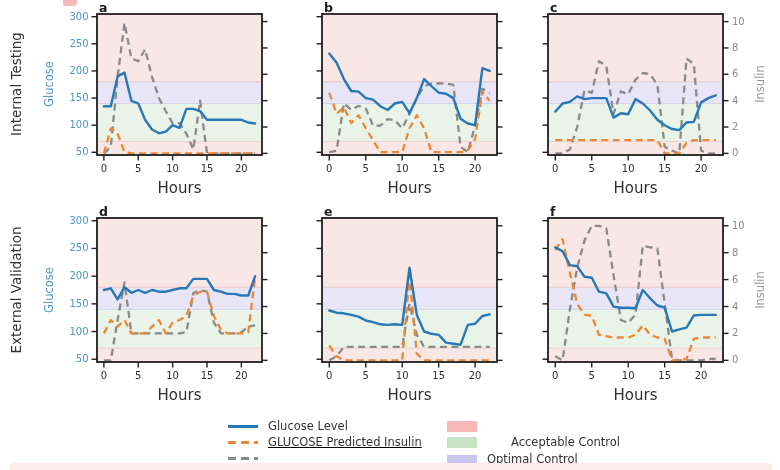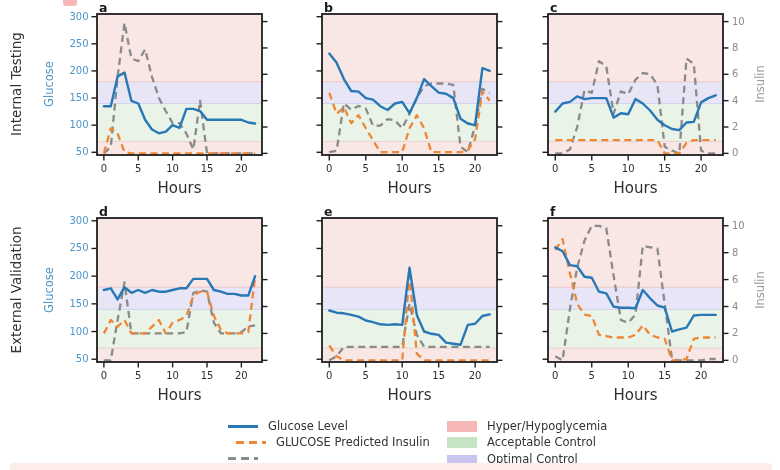--- a/index.html
+++ b/index.html
@@ -316,32 +316,31 @@
         <text x="153.125" y="161" text-anchor="middle" font-size="10px" fill="#2e2e2e">20</text>
       </svg>
     <div class="xlab">Hours</div>
   </div>
 
   <div id="legend">
     <div class="leg-row" style="left:228px; top:4px;">
       <div class="leg-line-swatch" style="background: rgb(40, 120, 181);"></div>
       <span class="leg-label">Glucose Level</span>
     </div>
-    <div class="leg-row" style="left:236px; top:20px;">
+    <div class="leg-row" style="left:228px; top:20px;text-decoration:underline;">
       <div class="leg-line-swatch" style="background: repeating-linear-gradient(90deg, rgb(239, 134, 54) 0px, rgb(239, 134, 54) 8px, transparent 8px, transparent 13px);"></div>
       <span class="leg-label">GLUCOSE Predicted Insulin</span>
     </div>
     <div class="leg-row" style="left:228px; top:36px;">
       <div class="leg-line-swatch" style="background: repeating-linear-gradient(90deg, rgb(138, 138, 138) 0px, rgb(138, 138, 138) 8px, transparent 8px, transparent 13px);"></div>
     </div>
     <div class="leg-row" style="left:447px; top:4px;">
       <div class="leg-patch-swatch" style="background: rgb(245, 184, 182);"></div>
-      <span class="leg-label">Hyper/Hypoglycemia</span>
-    </div>
-    <div class="leg-row" style="left:447px; top:20px;">
+    </div>
+    <div class="leg-row" style="left:447px; top:20px;gap:24px;">
       <div class="leg-patch-swatch" style="background: rgb(198, 227, 196);"></div>
       <span class="leg-label">Acceptable Control</span>
     </div>
     <div class="leg-row" style="left:447px; top:36px;align-items:flex-end;">
       <div class="leg-patch-swatch" style="background: rgb(201, 197, 240);"></div>
       <span class="leg-label">Optimal Control</span>
     </div>
   </div>
 
   <div id="bottom-strip"></div>

